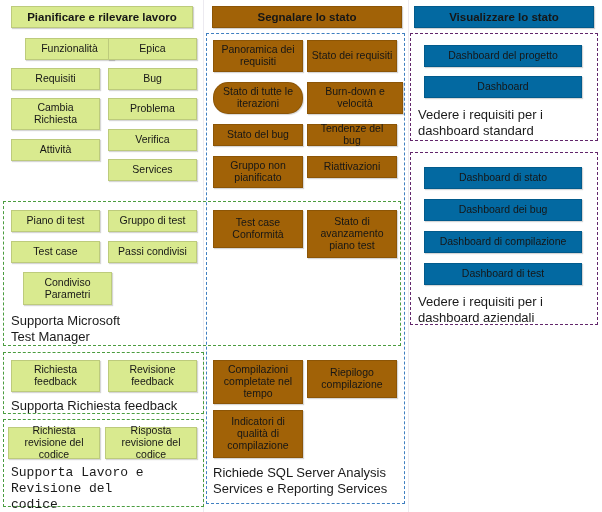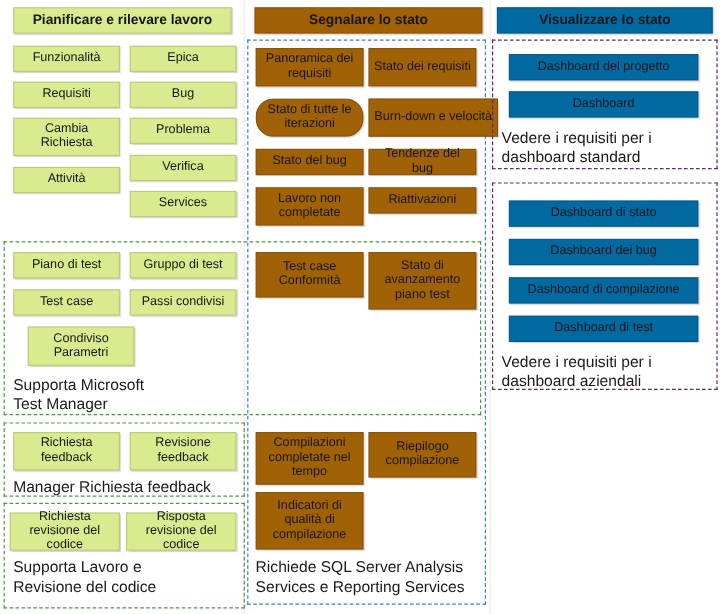--- a/index.html
+++ b/index.html
@@ -74,21 +74,21 @@
 
 <div class="col-divider" style="left:203px;"></div>
 <div class="col-divider" style="left:408px;"></div>
 
 <div class="tile green header" style="left:11px; top:6px; width:182px; height:22px;">Pianificare e rilevare lavoro</div>
 
 <div class="tile blue header" style="left:212px; top:6px; width:190px; height:22px;">Segnalare lo stato</div>
 
 <div class="tile purple header" style="left:414px; top:6px; width:180px; height:22px;">Visualizzare lo stato</div>
 
-<div class="tile green" style="left:11px; top:38px; width:89px; height:22px;">Funzionalità</div>
+<div class="tile green" style="left:25px; top:38px; width:89px; height:22px;">Funzionalità</div>
 <div class="tile green" style="left:11px; top:68px; width:89px; height:22px;">Requisiti</div>
 <div class="tile green" style="left:11px; top:98px; width:89px; height:32px;">Cambia Richiesta</div>
 <div class="tile green" style="left:11px; top:139px; width:89px; height:22px;">Attività</div>
 
 <div class="tile green" style="left:108px; top:38px; width:89px; height:22px;">Epica</div>
 <div class="tile green" style="left:108px; top:68px; width:89px; height:22px;">Bug</div>
 <div class="tile green" style="left:108px; top:98px; width:89px; height:22px;">Problema</div>
 <div class="tile green" style="left:108px; top:129px; width:89px; height:22px;">Verifica</div>
 <div class="tile green" style="left:108px; top:159px; width:89px; height:22px;">Services</div>
 
@@ -101,38 +101,38 @@
 <div class="tile green" style="left:108px; top:210px; width:89px; height:22px;">Gruppo di test</div>
 <div class="tile green" style="left:108px; top:241px; width:89px; height:22px;">Passi condivisi</div>
 
 <div class="note" style="left:11px; top:313px; width:125px;">Supporta Microsoft Test Manager</div>
 
 <div class="frame green" style="left:3px; top:352px; width:201px; height:62px;"></div>
 
 <div class="tile green" style="left:11px; top:360px; width:89px; height:32px;">Richiesta feedback</div>
 <div class="tile green" style="left:108px; top:360px; width:89px; height:32px;">Revisione feedback</div>
 
-<div class="note" style="left:11px; top:398px; width:190px;">Manager Richiesta feedback</div>
+<div class="note" style="left:11px; top:398px; width:190px;">Supporta Richiesta feedback</div>
 
 <div class="frame green" style="left:3px; top:419px; width:201px; height:88px;"></div>
 
 <div class="tile green" style="left:8px; top:427px; width:92px; height:32px;">Richiesta revisione del codice</div>
 <div class="tile green" style="left:105px; top:427px; width:92px; height:32px;">Risposta revisione del codice</div>
 
-<div class="note" style="left:11px; top:465px; width:150px;">Supporta Lavoro e Revisione del codice</div>
+<div class="note" style="left:11px; top:465px; width:150px;font-family:Liberation Mono, monospace;">Supporta Lavoro e Revisione del codice</div>
 
 <div class="frame blue" style="left:206px; top:33px; width:199px; height:471px;"></div>
 
 <div class="tile blue" style="left:213px; top:40px; width:90px; height:32px;">Panoramica dei requisiti</div>
 <div class="tile blue" style="left:213px; top:82px; width:90px; height:32px;border-radius:15px;">Stato di tutte le iterazioni</div>
 <div class="tile blue" style="left:213px; top:124px; width:90px; height:22px;">Stato del bug</div>
-<div class="tile blue" style="left:213px; top:156px; width:90px; height:32px;">Lavoro non completate</div>
+<div class="tile blue" style="left:213px; top:156px; width:90px; height:32px;">Gruppo non pianificato</div>
 
 <div class="tile blue" style="left:307px; top:40px; width:90px; height:32px;">Stato dei requisiti</div>
-<div class="tile blue" style="left:307px; top:82px; width:108px; height:32px;">Burn-down e velocità</div>
+<div class="tile blue" style="left:307px; top:82px; width:96px; height:32px;">Burn-down e velocità</div>
 <div class="tile blue" style="left:307px; top:124px; width:90px; height:22px;">Tendenze del bug</div>
 <div class="tile blue" style="left:307px; top:156px; width:90px; height:22px;">Riattivazioni</div>
 
 <div class="tile blue" style="left:213px; top:210px; width:90px; height:38px;">Test case Conformità</div>
 <div class="tile blue" style="left:307px; top:210px; width:90px; height:48px;">Stato di avanzamento piano test</div>
 
 <div class="tile blue" style="left:213px; top:360px; width:90px; height:44px;">Compilazioni completate nel tempo</div>
 <div class="tile blue" style="left:213px; top:410px; width:90px; height:48px;">Indicatori di qualità di compilazione</div>
 <div class="tile blue" style="left:307px; top:360px; width:90px; height:38px;">Riepilogo compilazione</div>
 

